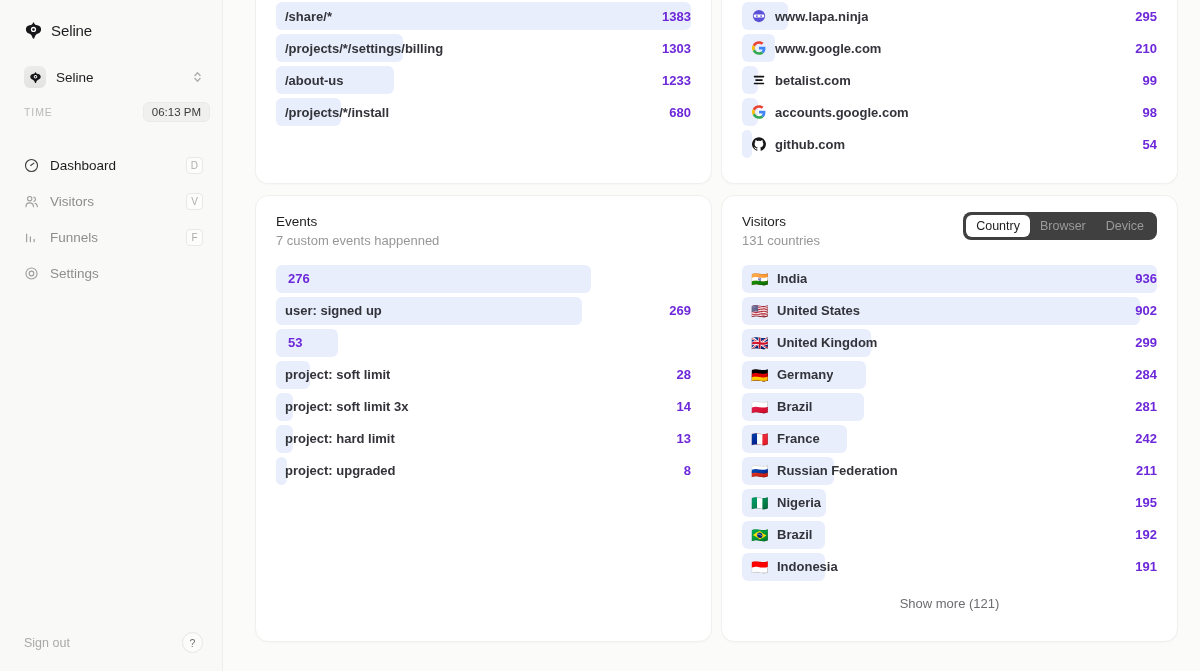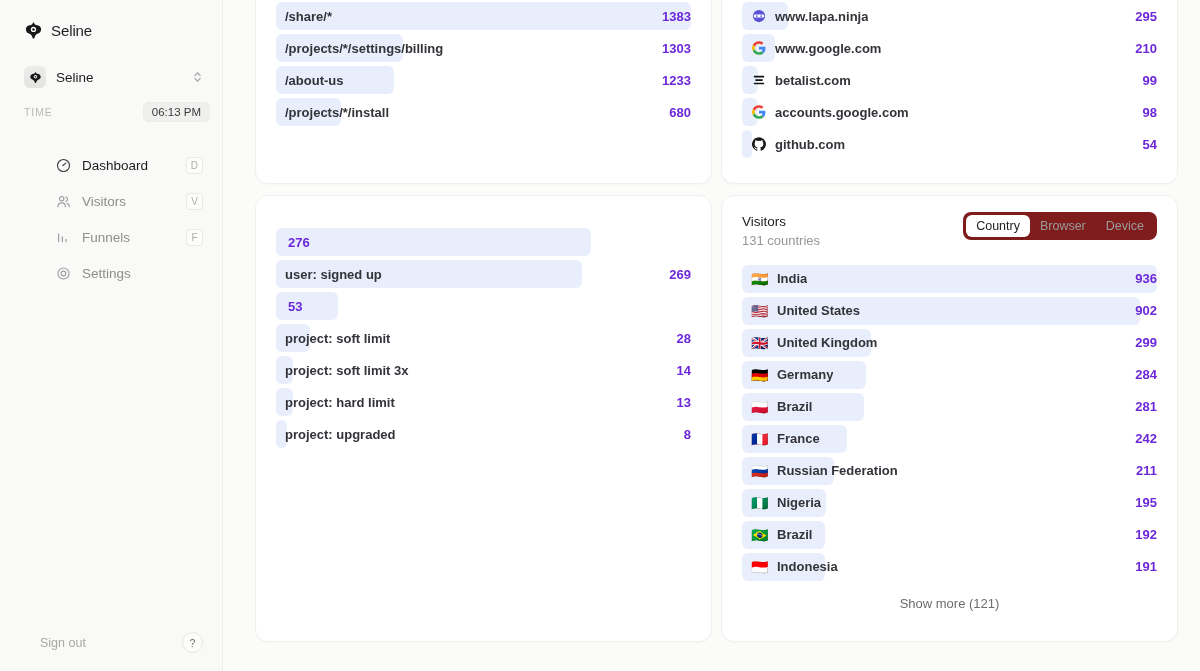--- a/index.html
+++ b/index.html
@@ -47,21 +47,21 @@
     display: flex; align-items: center; justify-content: space-between;
     margin: 9px 12px 0 24px;
   }
   .time-label { font-size: 10.5px; letter-spacing: 0.9px; color: #b9b9b6; font-weight: 500; }
   .time-value {
     font-size: 11.5px; color: #3b3b3d;
     background: #f0f0ee; border: 1px solid #ebebe8;
     padding: 3px 8px; border-radius: 6px;
   }
 
-  .nav { margin-top: 28px; padding-left: 32px; }
+  .nav { margin-top: 28px; }
   .nav-item {
     display: flex; align-items: center;
     height: 30px;
     margin: 0 12px 0 17px;
     padding: 0 7px;
     border-radius: 7px;
     cursor: pointer;
   }
   .nav-ico { width: 15px; height: 15px; flex: 0 0 15px; opacity: .55; }
   .nav-item.active .nav-ico { opacity: .85; }
@@ -70,21 +70,21 @@
   .kbd {
     font-size: 10px; color: #adadaa;
     border: 1px solid #e8e8e5; background: #fdfdfc;
     border-radius: 4px; min-width: 17px; height: 17px;
     display: flex; align-items: center; justify-content: center;
     padding: 0 4px;
   }
   .nav-spacer { height: 6px; }
 
   .sidebar-footer {
-    position: absolute; left: 16px; right: 0; bottom: 18px;
+    position: absolute; left: 0; right: 0; bottom: 18px;
     display: flex; align-items: center; justify-content: space-between;
     padding: 0 19px 0 24px;
   }
   .signout { font-size: 12.5px; color: #a9a9a6; cursor: pointer; }
   .help-btn {
     width: 21px; height: 21px; border-radius: 50%;
     border: 1px solid #e6e6e3; background: #fcfcfb;
     display: flex; align-items: center; justify-content: center;
     font-size: 10.5px; color: #6e6e6c; cursor: pointer;
   }
@@ -114,21 +114,21 @@
   .card.top { height: 184px; padding-top: 0; border-top-left-radius:0; border-top-right-radius:0; border-top: none; }
   .card.top .rows { margin-top: 0; }
   .card.bottom { height: 447px; padding-top: 17px; }
 
   .card-head { display: flex; align-items: flex-start; justify-content: space-between; }
   .card-title { font-size: 13.5px; color: #1d1d1f; line-height: 1.35; }
   .card-sub { font-size: 13px; color: #97979a; line-height: 1.35; margin-top: 1px; }
 
   .segmented {
     display: flex; align-items: center;
-    background: #7f1d1d; border-radius: 8px; padding: 3px;
+    background: #404040; border-radius: 8px; padding: 3px;
     margin-top: -1px;
   }
   .seg {
     font-size: 12.5px; color: #9b9b9d;
     padding: 4px 10px; border-radius: 6px; cursor: pointer;
     white-space: nowrap;
   }
   .seg.active { background: #ffffff; color: #1d1d1f; box-shadow: 0 1px 2px rgba(0,0,0,.07); }
 
   .rows { margin-top: 13px; }
@@ -372,20 +372,26 @@
                   </svg>
                 </span>
                 <span class="row-label">github.com</span>
               </div>
               <span class="row-value">54</span>
             </div>
           </div>
       </section>
 
       <section class="card bottom">
+        <div class="card-head">
+          <div>
+            <div class="card-title">Events</div>
+            <div class="card-sub">7 custom events happenned</div>
+          </div>
+        </div>
         <div class="rows" id="event-rows">
             <div class="row">
               <div class="bar" style="width: 76%;"></div>
               <span class="row-value">276</span>
             </div>
             <div class="row">
               <div class="bar" style="width: 73.8%;"></div>
               <div class="row-left">
                 <span class="row-label">user: signed up</span>
               </div>

